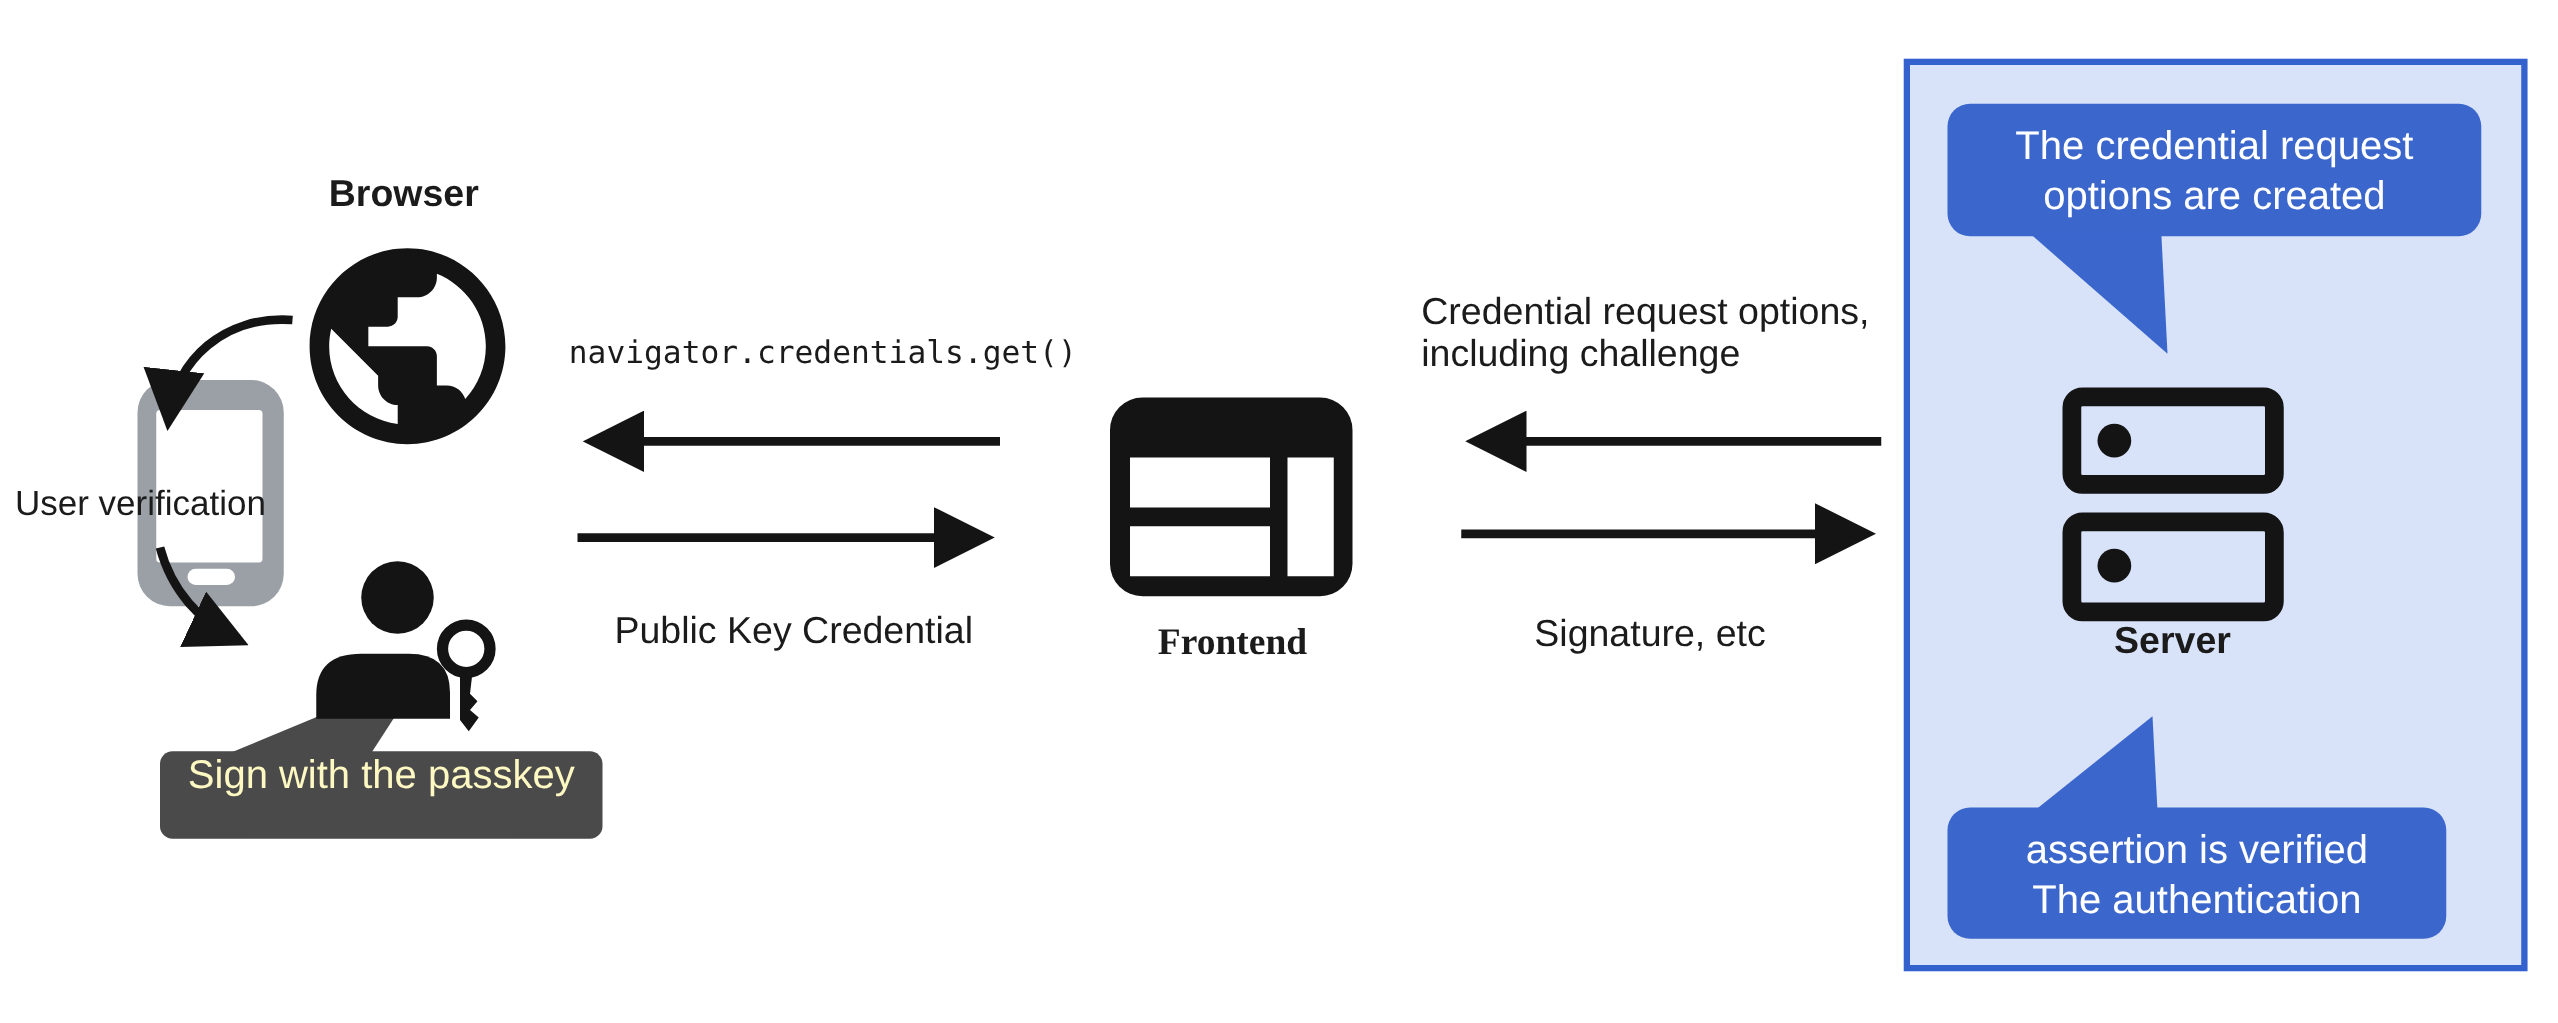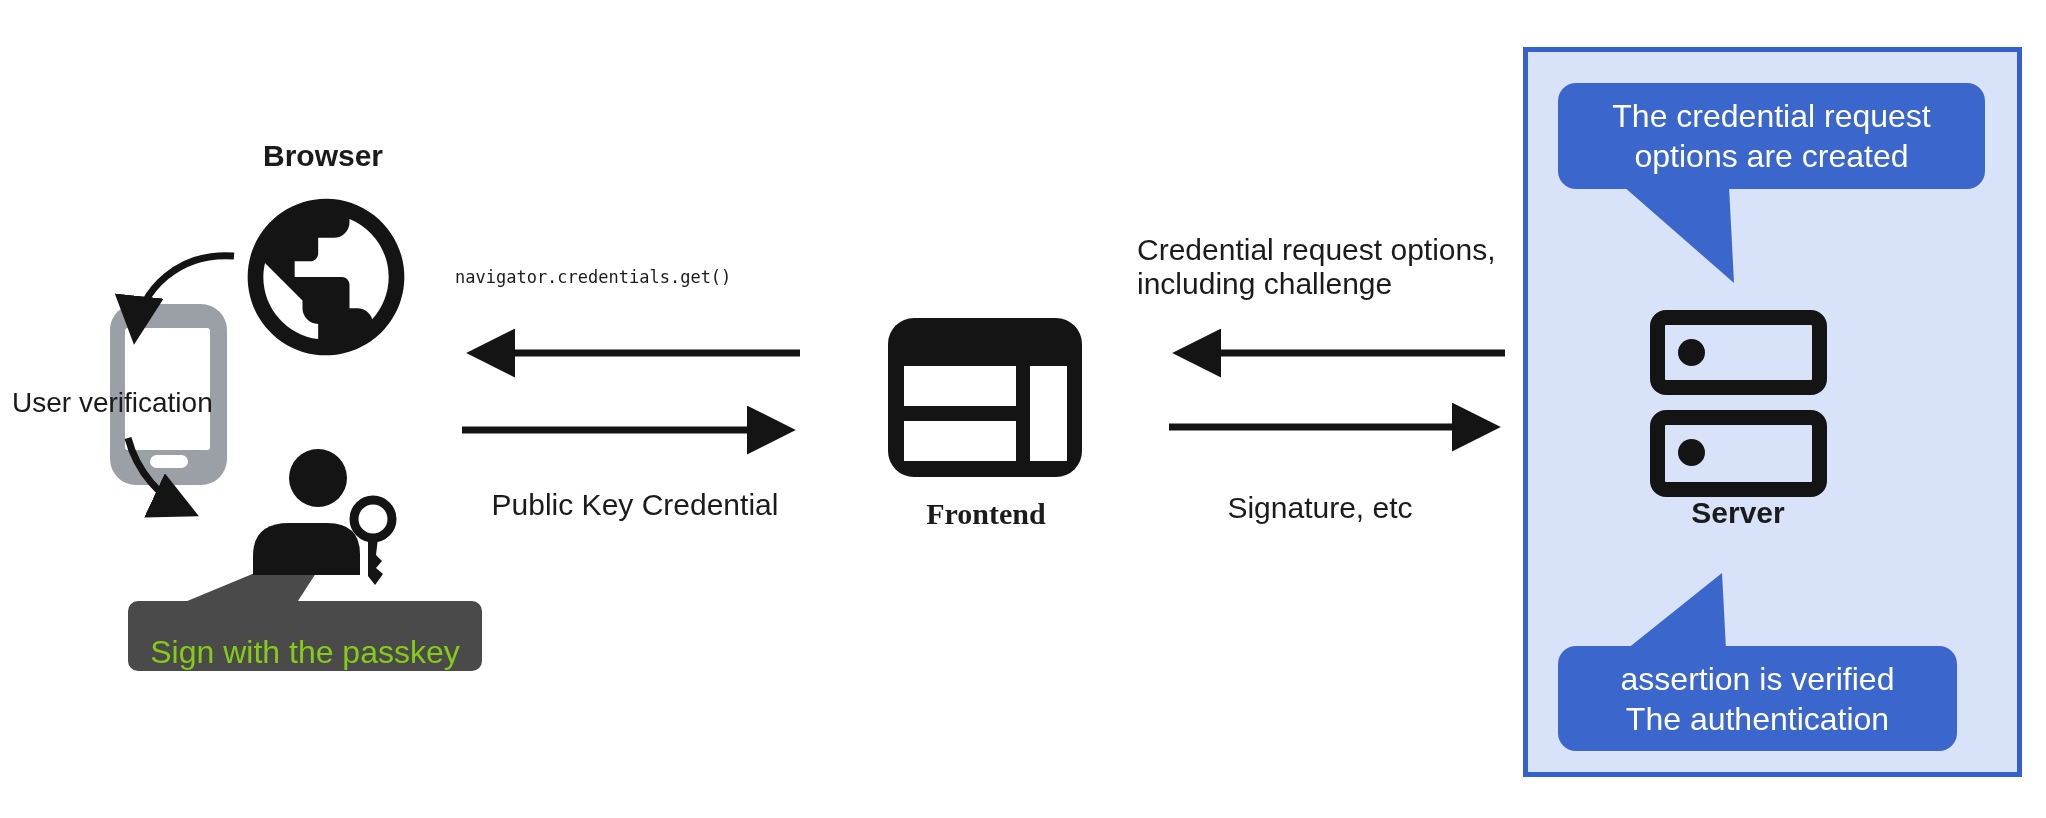--- a/index.html
+++ b/index.html
@@ -16,26 +16,26 @@
   
   .browser-label{left:233px;top:139px;width:180px;}
   .globe{left:232px;top:183px;width:188px;height:188px;}
   .phone{left:110px;top:304px;width:117px;height:181px;background:var(--phone-gray,#9aa0a6);border-radius:26px;}
   .phone-screen{left:15px;top:24px;width:85px;height:122px;background:#fff;border-radius:3px;}
   .phone-bar{left:40px;top:151px;width:38px;height:13px;background:#fff;border-radius:7px;}
   .user-verification{left:12px;top:387px;}
   .person-key{left:245px;top:440px;width:160px;height:160px;}
   .tooltip{
     left:128px;top:601px;width:354px;height:70px;background:var(--tooltip-gray,#4a4a4a);
-    border-radius:10px;display:flex;align-items:flex-end;justify-content:center;
-    color:#84cc16;font-size:32px;
+    border-radius:10px;display:flex;align-items:flex-start;justify-content:center;
+    color:#fef9c3;font-size:32px;
   }
 
   
-  .nav-call{left:455px;top:267px;font-family:"DejaVu Sans Mono",monospace;font-size:17px;}
+  .nav-call{left:455px;top:267px;font-family:"DejaVu Sans Mono",monospace;font-size:25px;}
   .pkc{left:460px;top:488px;width:350px;}
   .frontend-icon{left:888px;top:318px;width:194px;height:159px;background:#141414;border-radius:26px;}
   .fe-cell{position:absolute;background:#fff;}
   .fe-r1{left:16px;top:48px;width:112px;height:40px;}
   .fe-r2{left:16px;top:103px;width:112px;height:40px;}
   .fe-col{left:142px;top:48px;width:37px;height:95px;}
   .frontend-label{left:889px;top:497px;width:194px;font-family:Liberation Serif, serif;}
 
   
   .cred-req{left:1137px;top:233px;}

